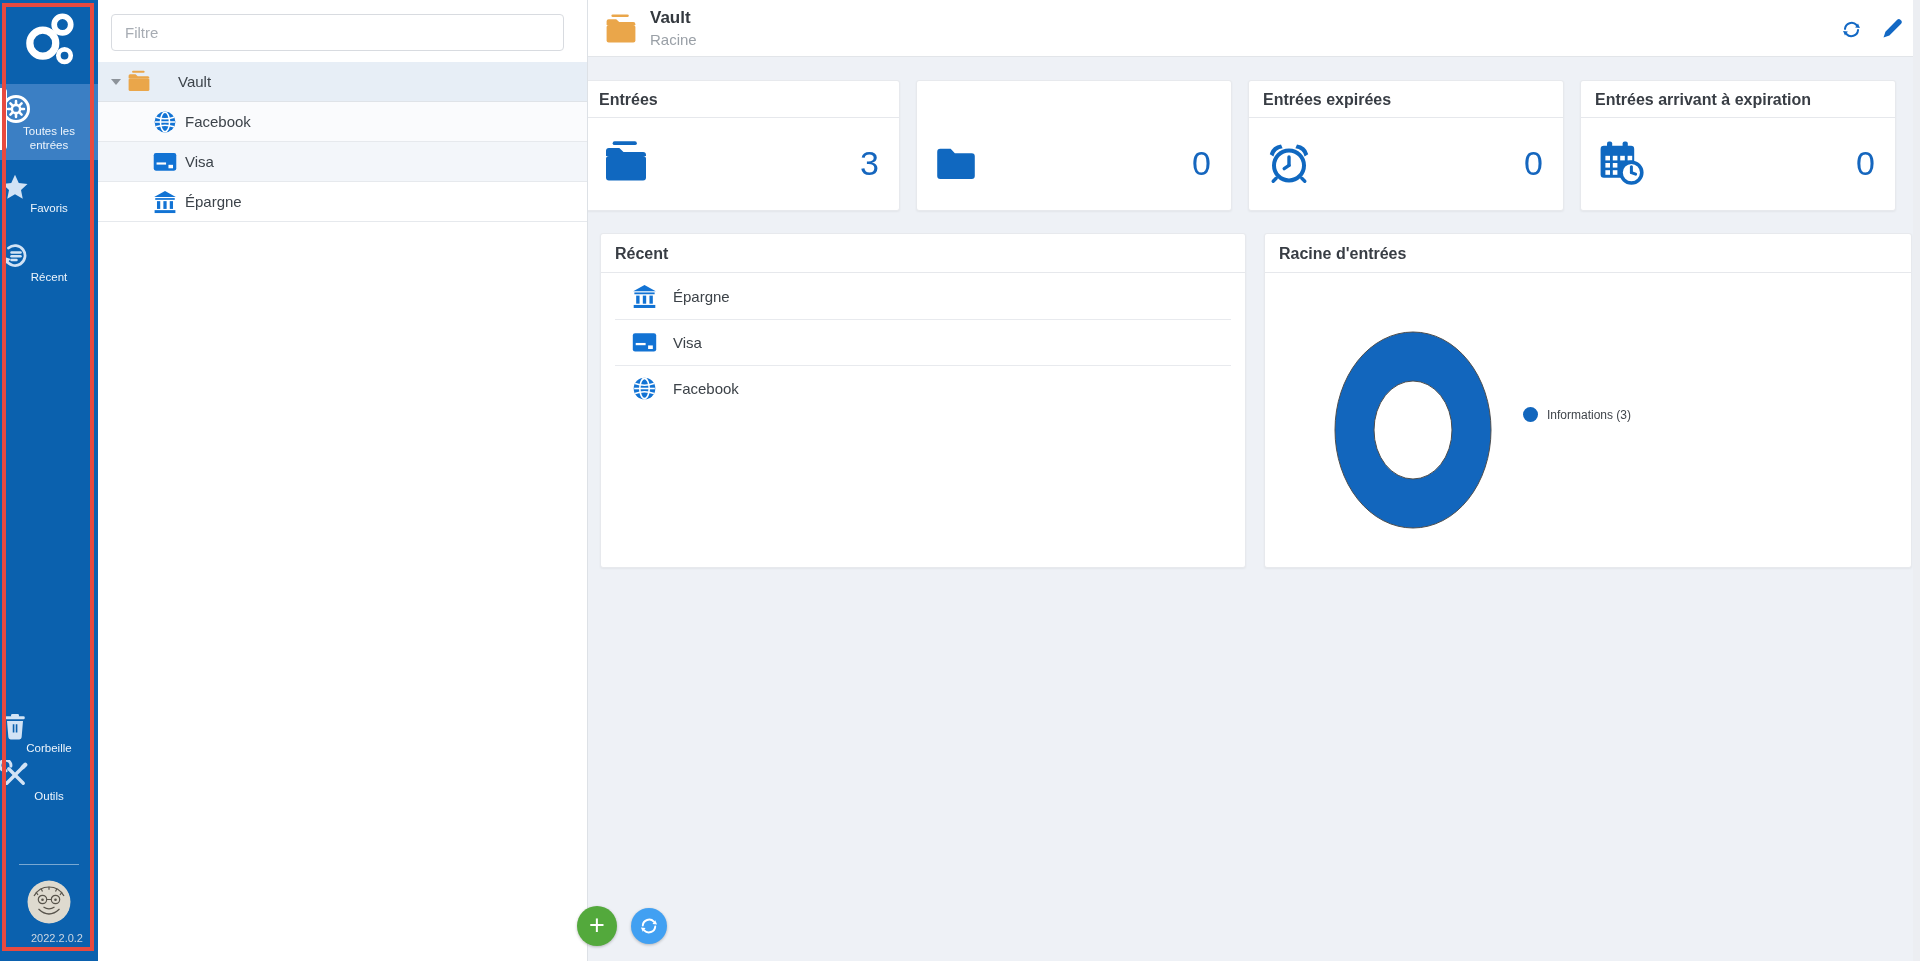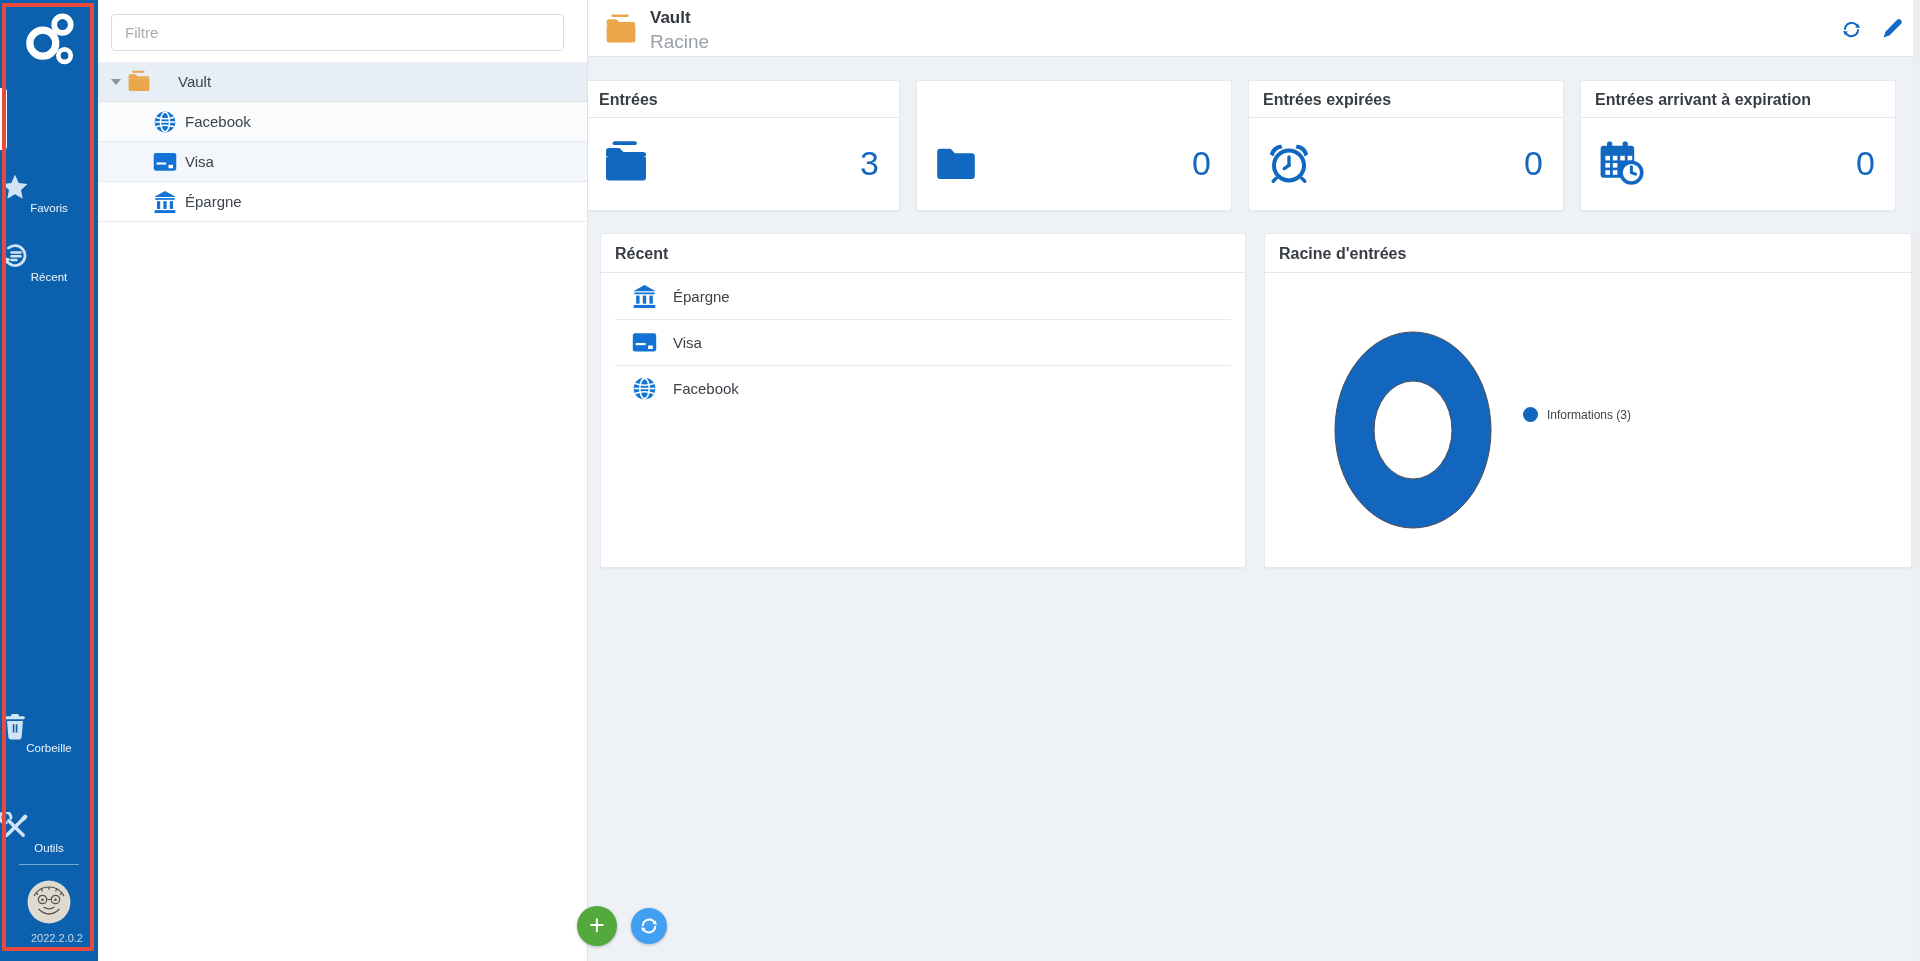--- a/index.html
+++ b/index.html
@@ -41,21 +41,21 @@
   .trow.root .tlabel { position:absolute; left:80px; }
   .trow.entry .tlabel { position:absolute; left:87px; }
   .fab { position:absolute; border-radius:50%; display:flex; align-items:center; justify-content:center; cursor:pointer; box-shadow:0 1px 3px rgba(0,0,0,.25); }
   .fab-add { left:479px; top:906px; width:40px; height:40px; background:#53a93c; color:#fff; font-size:27px; font-weight:400; }
   .fab-refresh { left:533px; top:908px; width:36px; height:36px; background:#41a0f2; color:#fff; }
 
   
   .main-header { position:absolute; left:588px; top:0; width:1332px; height:57px; background:#fff; border-bottom:1px solid #e2e5e9; z-index:1; }
   .hdr-folder { position:absolute; left:15px; top:12px; color:#eaa64a; }
   .hdr-title { position:absolute; left:62px; top:8px; font-size:17px; font-weight:700; color:#34393f; }
-  .hdr-sub { position:absolute; left:62px; top:31px; font-size:19px; color:#9aa0a7; }
+  .hdr-sub { position:absolute; left:62px; top:31px; font-size:15px; color:#9aa0a7; }
   .hdr-refresh { position:absolute; right:57px; top:18px; color:#1268c4; cursor:pointer; }
   .hdr-edit { position:absolute; right:15px; top:16px; color:#1268c4; cursor:pointer; }
   .scroll-track { position:absolute; right:0; top:0; width:7px; height:961px; background:#eceef2; z-index:5; }
 
   .cards-row { position:absolute; left:584px; top:80px; width:1312px; height:131px; display:flex; gap:16px; }
   .card { flex:1; background:#fff; border:1px solid #e7e9ed; border-radius:3px; box-shadow:0 1px 2px rgba(0,0,0,.05); position:relative; }
   .card-title { padding:10px 14px 8px; font-size:16px; font-weight:700; color:#383d44; border-bottom:1px solid #e6e8ec; }
   .card-body { position:absolute; left:0; top:39px; right:0; bottom:0; display:flex; align-items:center; justify-content:space-between; padding:0 20px 4px 16px; }
   .card-num { font-size:34px; color:#1566be; }
   .card-ico { color:#1068c0; }
@@ -81,20 +81,41 @@
 
 <div class="sidebar">
   <span class="logo">
     <svg width="58" height="58" viewBox="0 0 56 56">
       <circle cx="22" cy="33" r="12.5" fill="none" stroke="#fff" stroke-width="7"></circle>
       <circle cx="41" cy="15" r="8" fill="none" stroke="#fff" stroke-width="5.5"></circle>
       <circle cx="43" cy="45" r="6" fill="none" stroke="#fff" stroke-width="4.5"></circle>
     </svg>
   </span>
 
+  <div class="nav-item selected">
+    <span class="nico" style="width:32px;">
+      <svg width="32" height="32" viewBox="0 0 24 24">
+        <circle cx="12" cy="12" r="9.4" fill="none" stroke="#fff" stroke-width="2.2"></circle>
+        <rect x="0.4" y="8.4" width="3.4" height="7.2" fill="#3b7fc4"></rect>
+        <rect x="1" y="8.6" width="2.3" height="6.8" rx="0.6" fill="#fff"></rect>
+        <circle cx="12" cy="12" r="3.1" fill="none" stroke="#fff" stroke-width="1.9"></circle>
+        <g stroke="#fff" stroke-width="1.9" stroke-linecap="round">
+          <line x1="16.2" y1="12" x2="18" y2="12"></line>
+            <line x1="12" y1="16.2" x2="12" y2="18"></line>
+          <line x1="7.8" y1="12" x2="6" y2="12"></line>
+            <line x1="12" y1="7.8" x2="12" y2="6"></line>
+          <line x1="14.9" y1="14.9" x2="16.2" y2="16.2"></line>
+            <line x1="9.1" y1="14.9" x2="7.8" y2="16.2"></line>
+          <line x1="14.9" y1="9.1" x2="16.2" y2="7.8"></line>
+            <line x1="9.1" y1="9.1" x2="7.8" y2="7.8"></line>
+        </g>
+      </svg>
+    </span>
+    <span class="nlabel">Toutes les entrées</span>
+  </div>
 
   <div class="nav-item" style="top:172px;">
     <span class="nico" style="width:30px;">
       <svg width="30" height="30" viewBox="0 0 24 24">
         <polygon fill="currentColor" points="12,2.2 15,8.8 22,9.6 16.8,14.4 18.2,21.4 12,17.8 5.8,21.4 7.2,14.4 2,9.6 9,8.8"></polygon>
       </svg>
     </span>
     <span class="nlabel">Favoris</span>
   </div>
 
@@ -121,21 +142,21 @@
           <rect x="4.2" y="3.4" width="15.6" height="2.4" rx="1"></rect>
           <path d="M5.6 7.2 h12.8 l-1.1 13 a1.8 1.8 0 0 1 -1.8 1.7 H8.5 a1.8 1.8 0 0 1 -1.8 -1.7 Z"></path>
         </g>
         <rect x="10.2" y="9.8" width="1.3" height="6.6" fill="#0b61ae"></rect>
         <rect x="12.6" y="9.8" width="1.3" height="6.6" fill="#0b61ae"></rect>
       </svg>
     </span>
     <span class="nlabel">Corbeille</span>
   </div>
 
-  <div class="nav-item" style="top:812px;">
+  <div class="nav-item" style="top:760px;">
     <span class="nico" style="width:30px;">
       <svg width="30" height="30" viewBox="0 0 24 24">
         <g stroke="currentColor" stroke-width="2.7" stroke-linecap="round" fill="none">
           <line x1="7" y1="7" x2="18.6" y2="18.6"></line>
           <line x1="17.4" y1="6.6" x2="5.4" y2="18.6"></line>
         </g>
         <path d="M8.7 4.9 A4.4 4.4 0 1 0 4.9 8.7" stroke="currentColor" stroke-width="2.4" fill="none" stroke-linecap="round"></path>
         <line x1="20.2" y1="3.8" x2="18.2" y2="5.8" stroke="currentColor" stroke-width="3.4" stroke-linecap="round"></line>
       </svg>
     </span>

